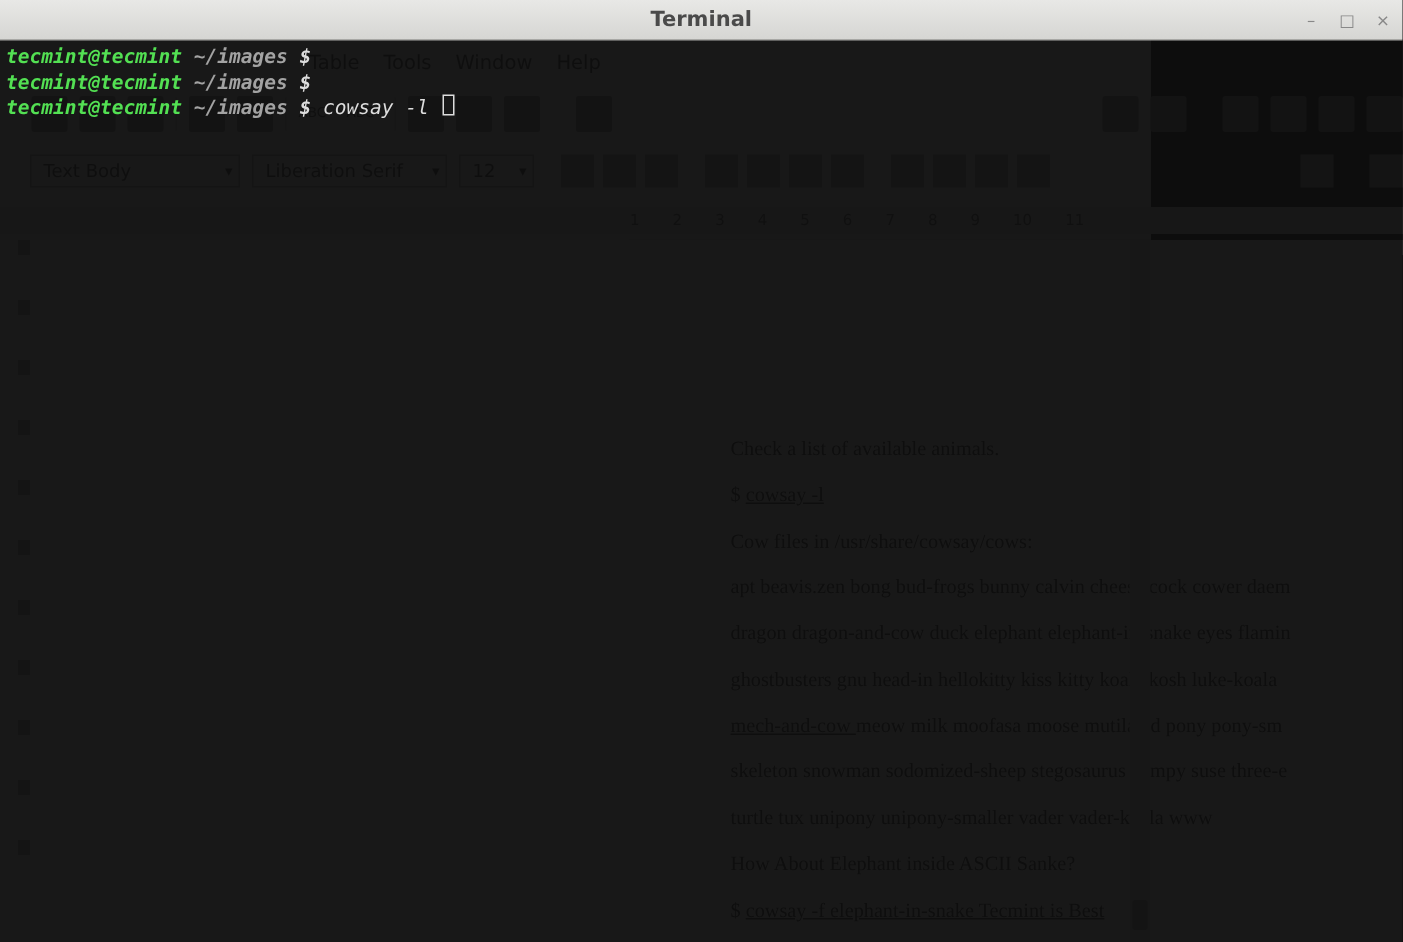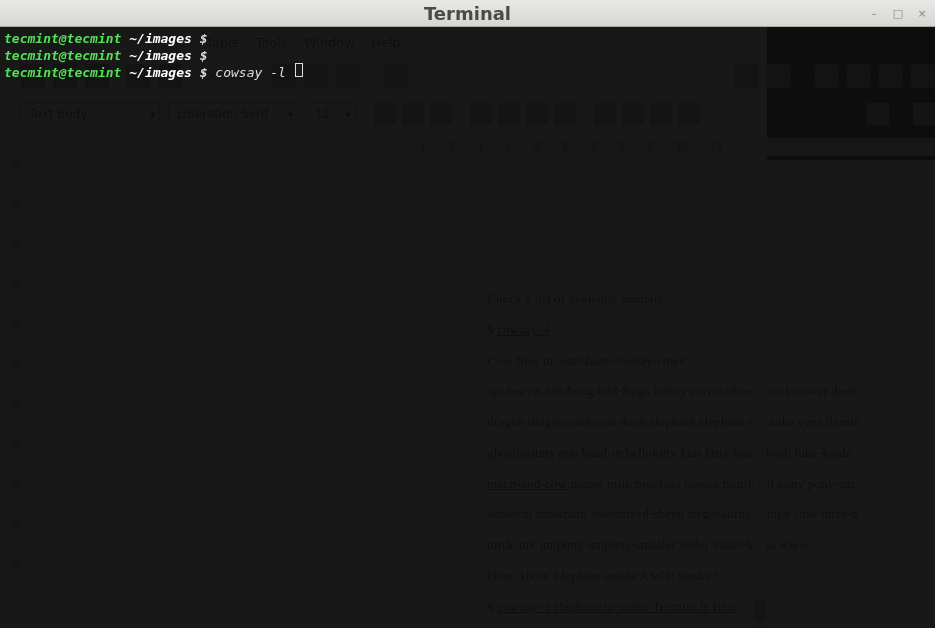--- a/index.html
+++ b/index.html
@@ -195,21 +195,21 @@
       height: 27px;
       background: linear-gradient(to bottom, #e8e8e6, #d6d6d3);
       border-bottom: 1px solid #a8a8a5;
       display: flex;
       align-items: center;
       justify-content: center;
       position: relative;
     }
     
     .titlebar-title {
-      font-size: 18px;
+      font-size: 14px;
       font-weight: bold;
       color: #4a4a4a;
     }
     
     .titlebar-controls {
       position: absolute;
       right: 6px;
       display: flex;
       gap: 10px;
       align-items: center;
@@ -240,21 +240,21 @@
       display: flex;
       font-style: italic;
     }
     
     .prompt-user {
       color: #53e053;
       font-weight: bold;
     }
     
     .prompt-path {
-      color: #ffffff;
+      color: #a3a3a3;
       font-weight: bold;
     }
     
     .prompt-dollar {
       color: #dddddd;
       font-weight: bold;
     }
     
     .cmd-text {
       color: #dddddd;

